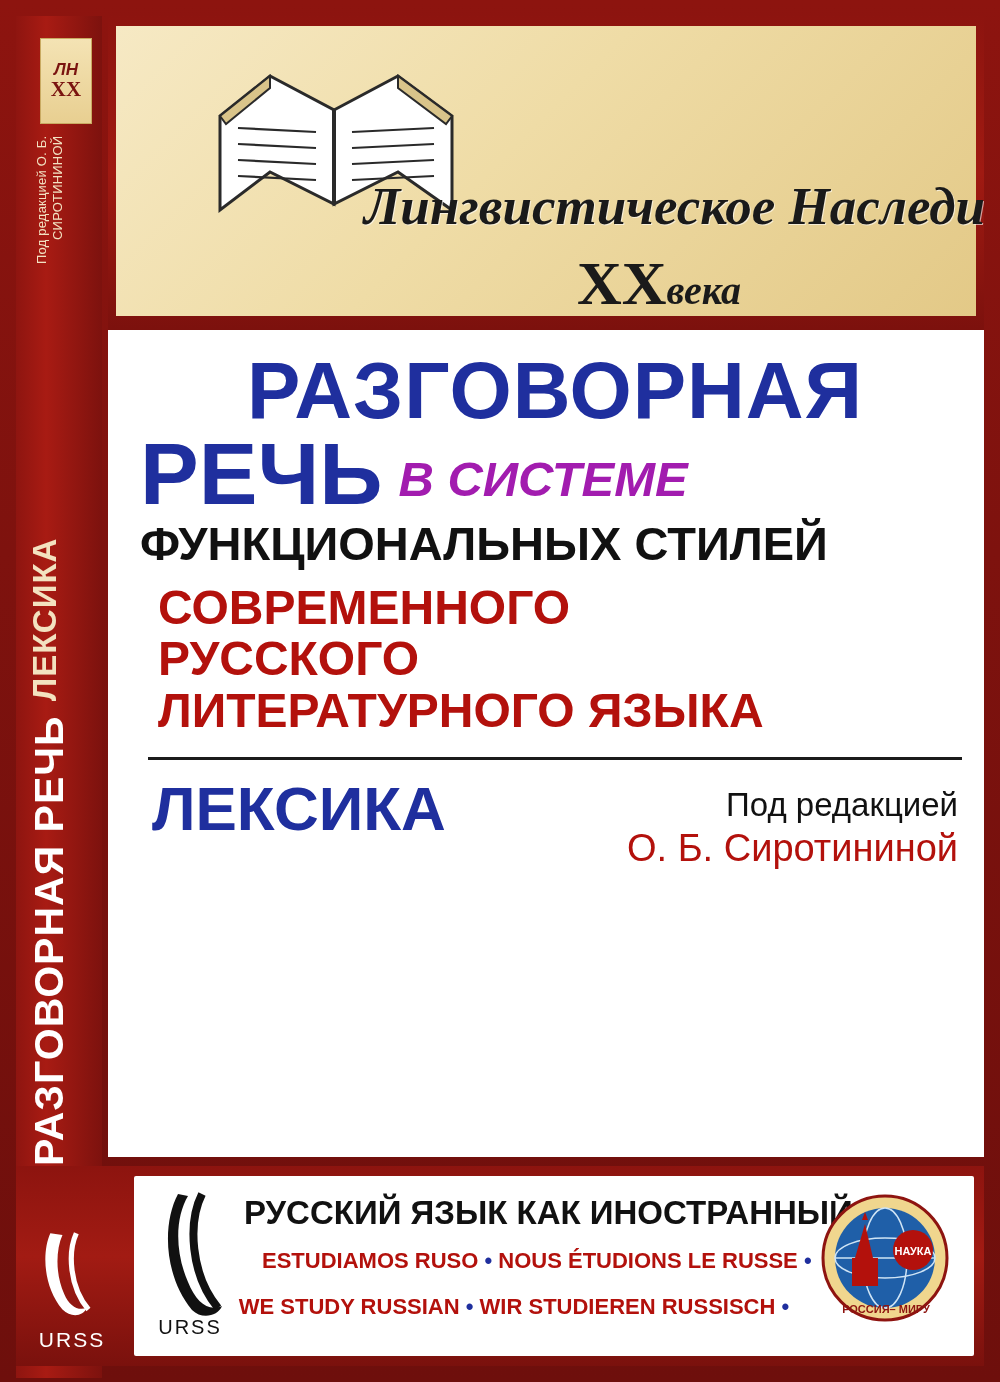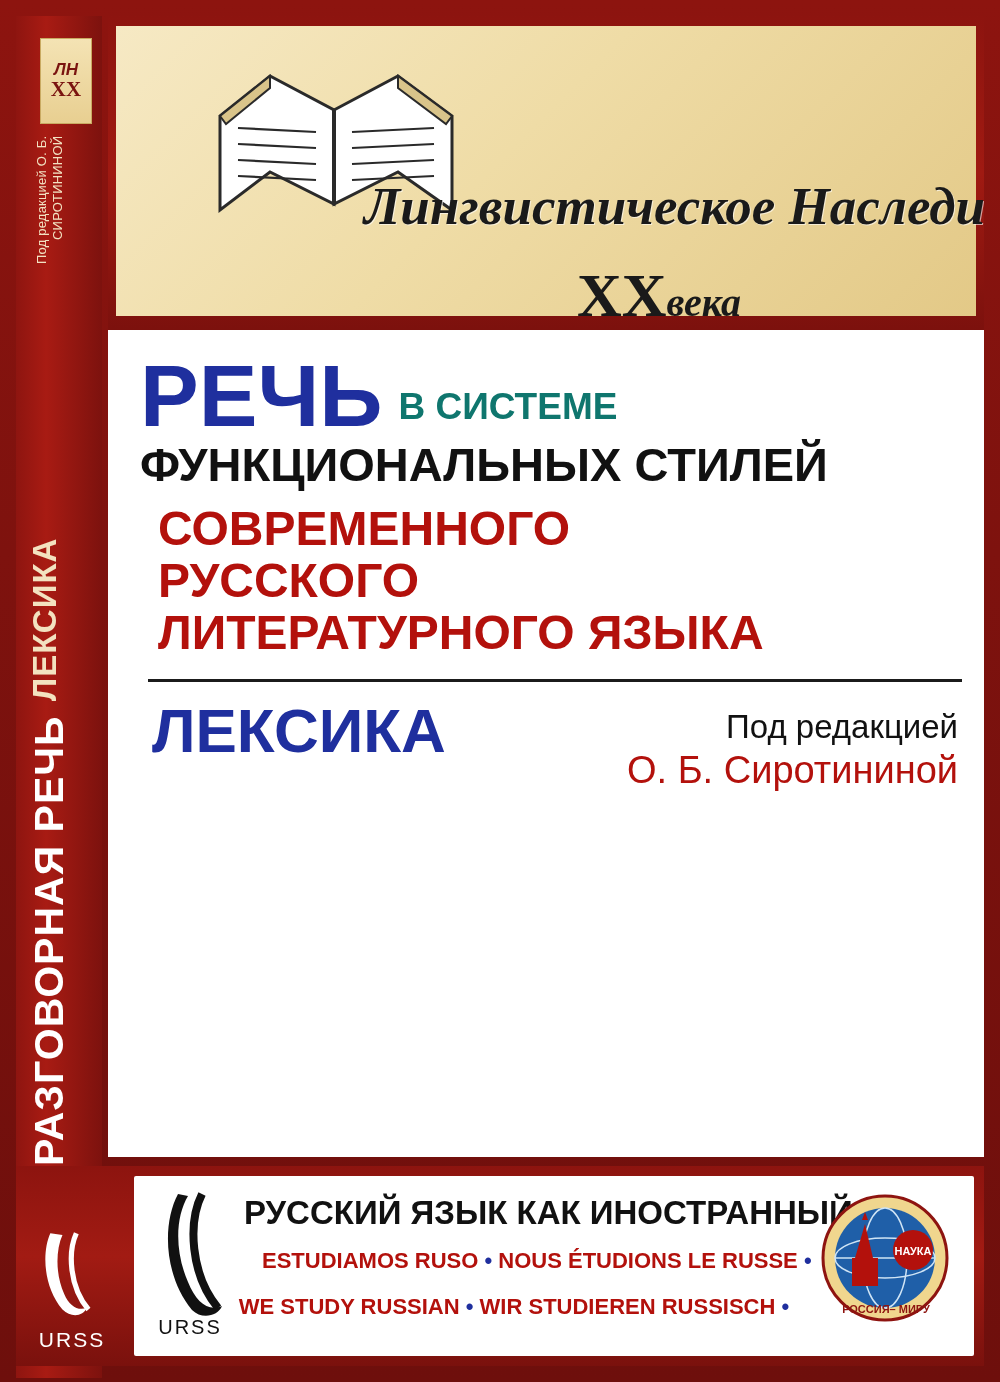--- a/index.html
+++ b/index.html
@@ -91,21 +91,21 @@
     left: 248px; top: 150px; right: 22px;
     font-family: "Liberation Serif", serif;
     font-style: italic; font-weight: bold;
     font-size: 53px; color: #1a1a1a;
     text-align: center;
     white-space: nowrap;
     text-shadow: 1px 1px 0 rgba(255,255,255,.6);
   }
   .series-line2 {
     position: absolute;
-    left: 248px; top: 234px; right: 22px;
+    left: 248px; top: 222px; right: 22px;
     text-align: center;
     font-family: "Liberation Serif", serif;
     color: #1a1a1a;
   }
   .series-line2 .xx { font-size: 62px; font-weight: bold; }
   .series-line2 .veka { font-size: 40px; font-style: italic; font-weight: bold; }
 
   
   .title-area {
     position: absolute;
@@ -117,22 +117,22 @@
     text-align: center;
   }
   .t-row2 {
     display: flex; align-items: flex-end; 
     margin-top: 4px;
   }
   .t-rech {
     font-size: 88px; font-weight: bold; color: #1f2f9e; line-height: .9;
   }
   .t-vsisteme {
-    font-size: 37px; font-weight: bold; color: #0f766e; line-height: 1;
-    margin-left: 16px; padding-bottom: 10px;
+    font-size: 49px; font-weight: bold; color: #a21caf; line-height: 1;
+    margin-left: 16px; padding-bottom: 10px; font-style: italic;
   }
   .t-func {
     margin-top: 6px;
     font-size: 47px; font-weight: bold; color: #111;
     line-height: 1.02;
   }
   .t-red {
     margin-top: 14px;
     font-size: 48px; font-weight: bold; color: #b3110c;
     text-align: left; line-height: 1.08; padding-left: 18px;
@@ -241,20 +241,21 @@
       <div class="series-line1">
         <span>Лингвистическое Наследие</span>
       </div>
       <div class="series-line2">
         <span class="xx">XX</span><span class="veka">века</span>
       </div>
     </div>
   </div>
 
   <div class="title-area">
+    <div class="t-main">РАЗГОВОРНАЯ</div>
     <div class="t-row2">
       <div class="t-rech">РЕЧЬ</div>
       <div class="t-vsisteme">В СИСТЕМЕ</div>
     </div>
     <div class="t-func">ФУНКЦИОНАЛЬНЫХ СТИЛЕЙ</div>
     <div class="t-red">
       <span class="ln">СОВРЕМЕННОГО</span>
       <span class="ln">РУССКОГО</span>
       <span class="ln">ЛИТЕРАТУРНОГО ЯЗЫКА</span>
     </div>

